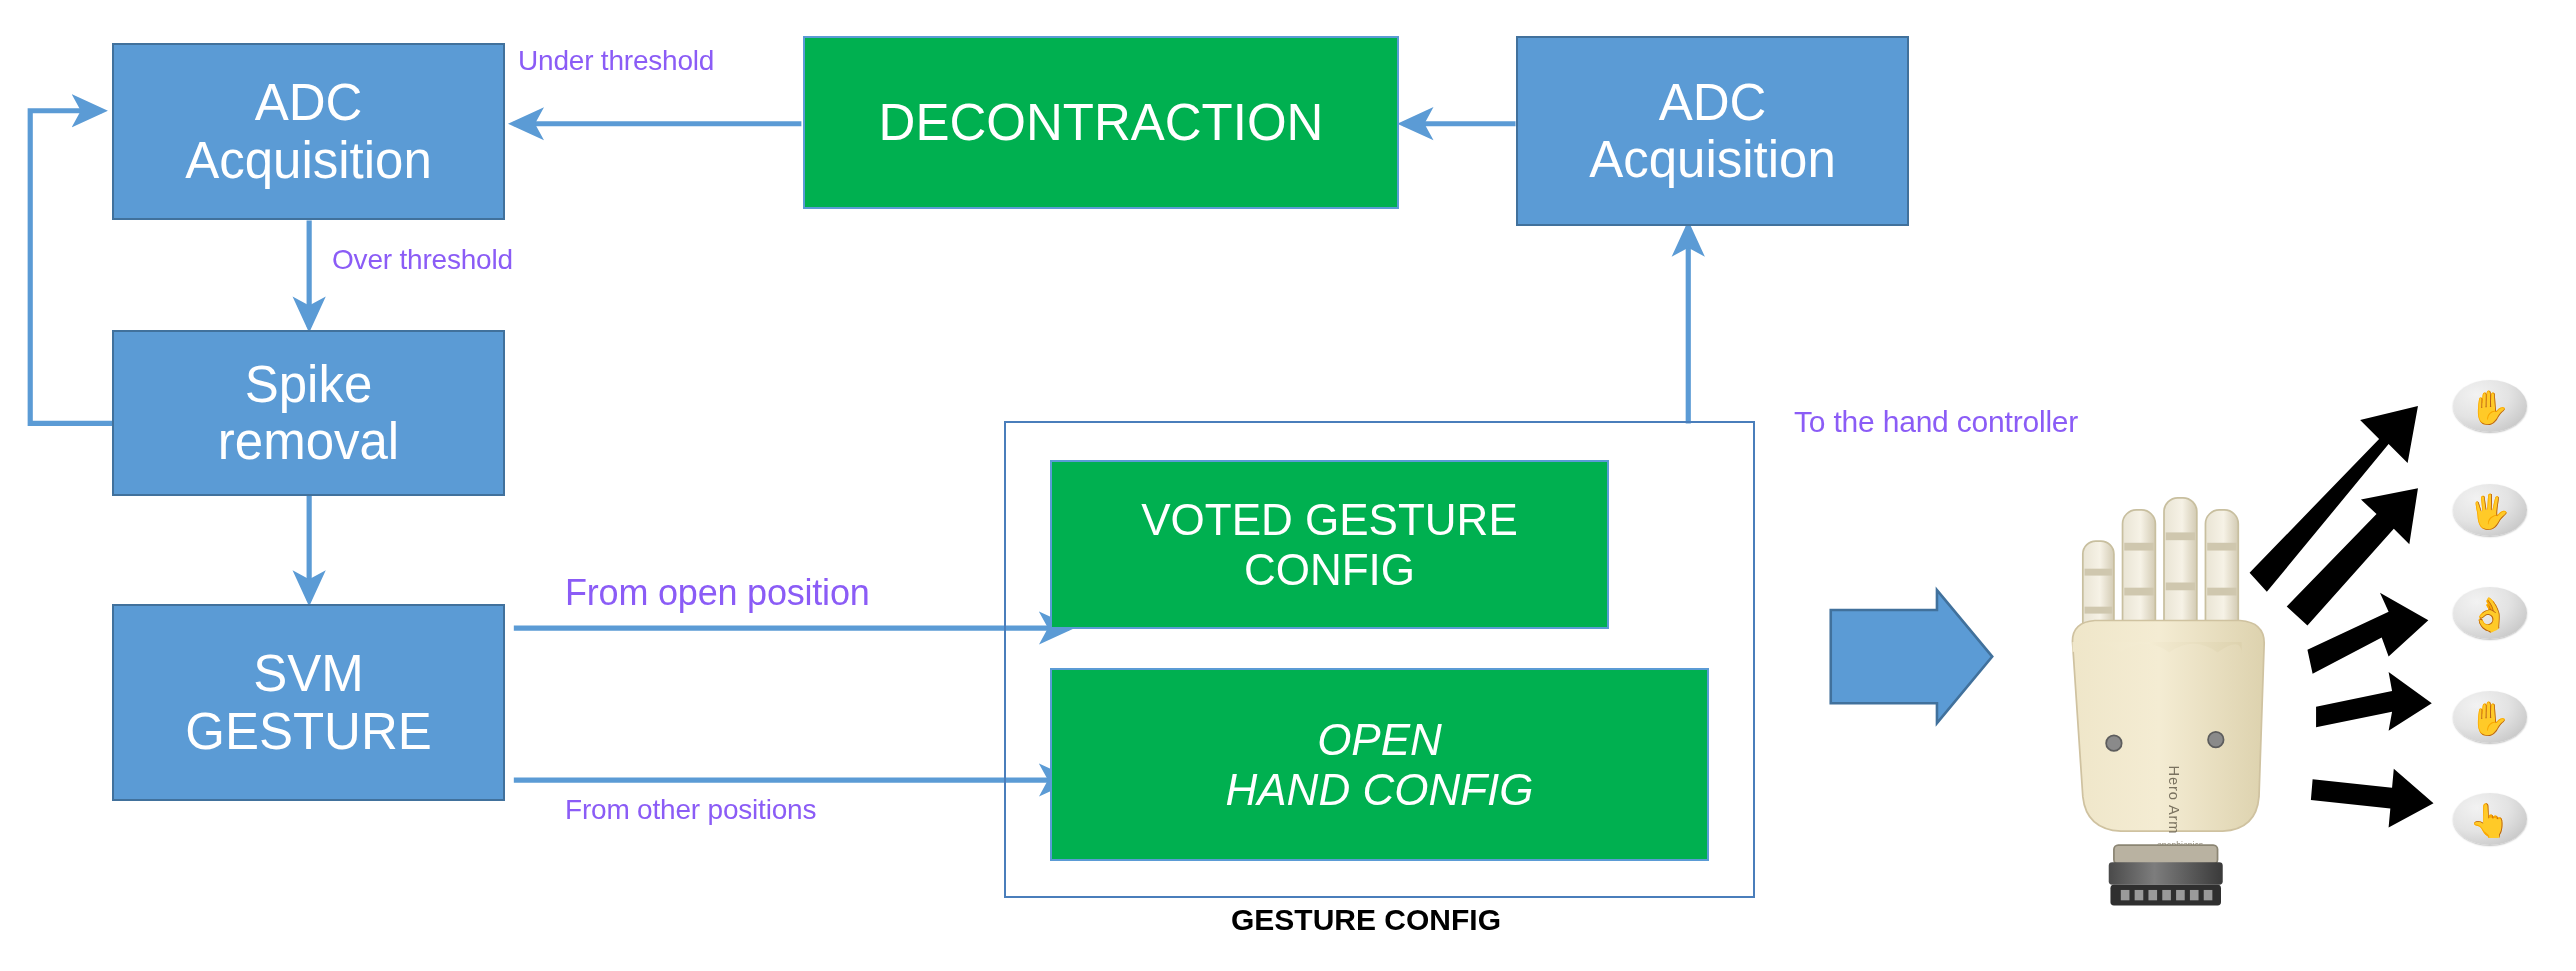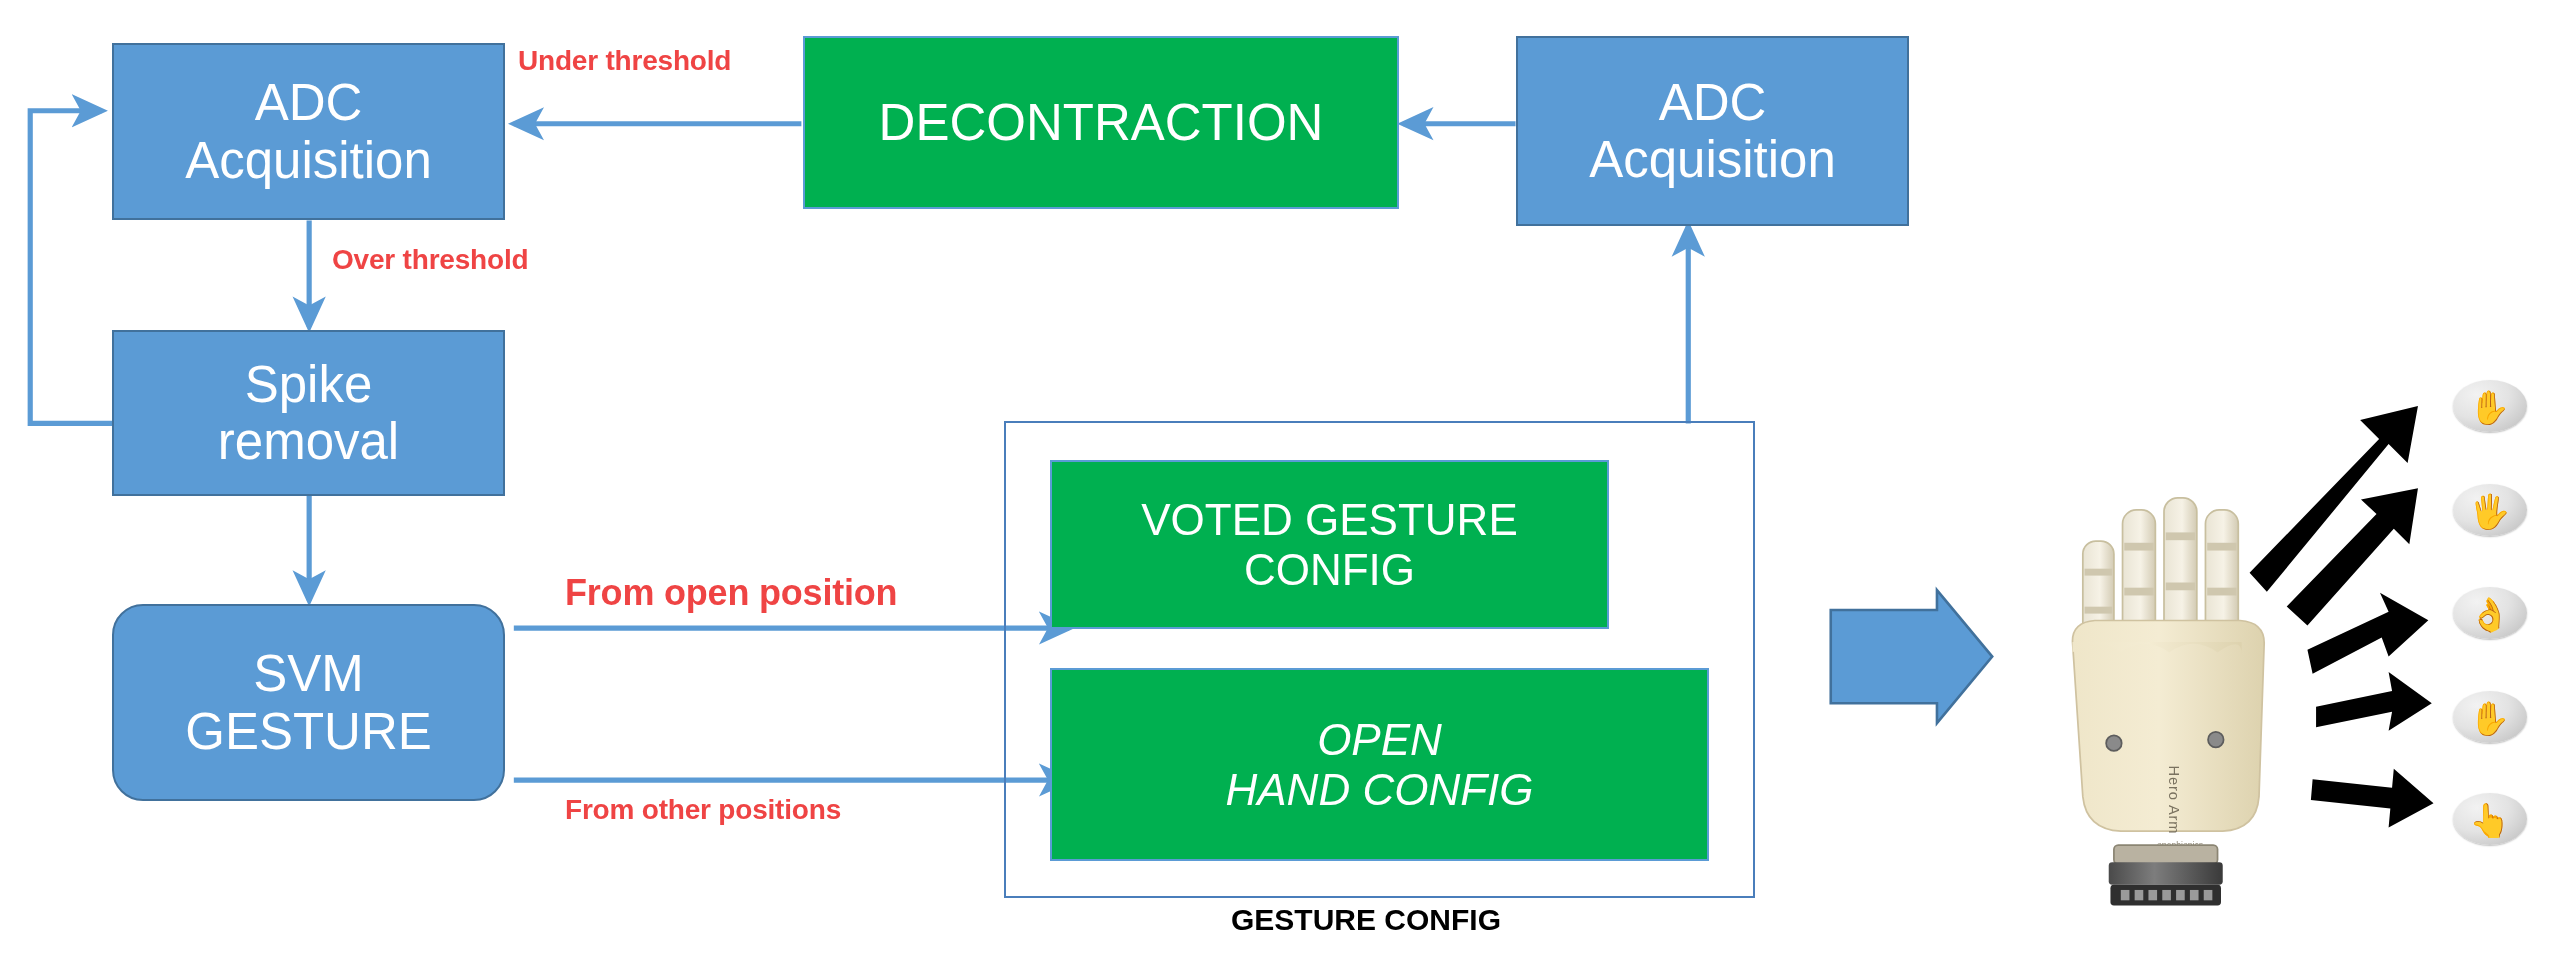--- a/index.html
+++ b/index.html
@@ -34,22 +34,22 @@
     text-align: right;
   }
   .node-green {
     background: #00B050;
     border: 2.6px solid #5B9BD5;
   }
   .node .ln { display: block; white-space: nowrap; }
 
   .edge-label {
     position: absolute;
-    color: #ef4444;
-    font-weight: bold;
+    color: #8b5cf6;
+    font-weight: normal;
     white-space: nowrap;
     letter-spacing: -0.2px;
   }
   .caption {
     position: absolute;
     color: #000000;
     font-weight: bold;
     white-space: nowrap;
     margin-left: 22px;
   }
@@ -229,21 +229,21 @@
   <div class="node node-blue" style="left:1516px; top:36px; width:393px; height:190px; font-size:51px;">
     <span class="ln">ADC</span>
     <span class="ln">Acquisition</span>
   </div>
 
   <div class="node node-blue" style="left:112px; top:330px; width:393px; height:166px; font-size:51px;">
     <span class="ln">Spike</span>
     <span class="ln">removal</span>
   </div>
 
-  <div class="node node-blue" style="left:112px; top:604px; width:393px; height:197px; font-size:51px;border-radius:31px;">
+  <div class="node node-blue" style="left:112px; top:604px; width:393px; height:197px; font-size:51px;">
     <span class="ln">SVM</span>
     <span class="ln">GESTURE</span>
   </div>
 
   <div class="group-box" style="left:1004px; top:421px; width:751px; height:477px;"></div>
 
   <div class="node node-green" style="left:1050px; top:460px; width:559px; height:169px; font-size:44px;">
     <span class="ln">VOTED GESTURE</span>
     <span class="ln">CONFIG</span>
   </div>
@@ -256,15 +256,16 @@
   <div class="caption" style="left:1209px; top:903px; font-size:30px;">GESTURE CONFIG</div>
 
   <div class="edge-label" style="left:518px; top:45px; font-size:28px;">Under threshold</div>
 
   <div class="edge-label" style="left:332px; top:244px; font-size:28px;">Over threshold</div>
 
   <div class="edge-label" style="left:565px; top:572px; font-size:36px;">From open position</div>
 
   <div class="edge-label" style="left:565px; top:794px; font-size:28px;">From other positions</div>
 
+  <div class="edge-label" style="left:1794px; top:405px; font-size:30px;">To the hand controller</div>
 
 </div>
 
 
 </body></html>

